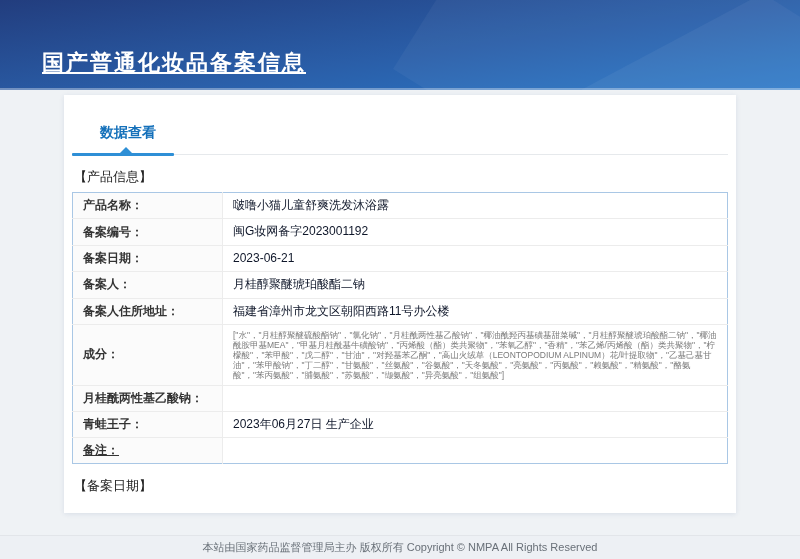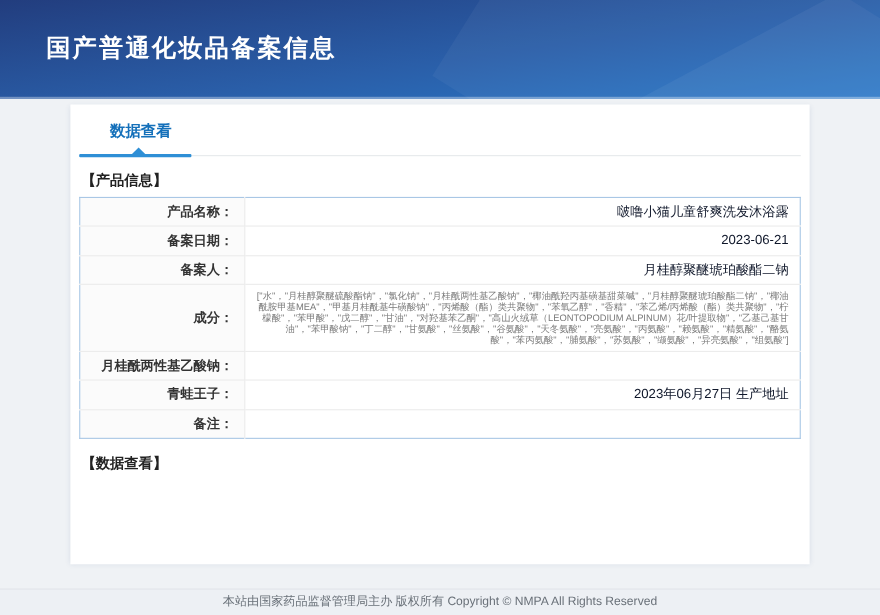--- a/index.html
+++ b/index.html
@@ -17,66 +17,66 @@
   }
   .hdr .deco1 {
     position:absolute; width:420px; height:260px; left:430px; top:-60px;
     background:rgba(255,255,255,0.045); transform:rotate(32deg);
   }
   .hdr .deco2 {
     position:absolute; width:300px; height:300px; left:600px; top:20px;
     background:rgba(255,255,255,0.05); transform:rotate(-28deg);
   }
   .hdr h1 {
-    position:absolute; left:42px; top:29px;
-    font-size:22px; font-weight:bold; color:#ffffff; letter-spacing:2px;
+    position:absolute; left:42px; top:48px;
+    font-size:22px; font-weight:bold; color:#ffffff; letter-spacing:2px;text-decoration:underline;
   }
   .hdr .hdr-bottom-line {
     position:absolute; bottom:0; left:0; right:0; height:2px;
     background:rgba(255,255,255,0.35);
   }
 
   
   .main { flex:1 1 auto; background:#eff2f5; overflow:hidden; }
   .card {
     width:672px; margin:5px auto 0; background:#ffffff;
     box-shadow:0 1px 5px rgba(30,60,120,0.10);
-    padding:16px 8px 12px; min-height:418px;
+    padding:28px 8px 12px; min-height:418px;
   }
 
   
   .tabbar { position:relative; border-bottom:1px solid #e6e9ec; padding:0 0 12px 0; }
   .tab {
     display:inline-block; margin-left:28px;
     font-size:14px; font-weight:bold; color:#1470ba; cursor:pointer;
   }
   .tab-underline {
     position:absolute; left:0px; bottom:-2px; width:102px; height:3px;
     background:#2e8fd6; border-radius:1px;
   }
   .tab-caret {
     position:absolute; left:48px; bottom:1px;
     width:0; height:0;
     border-left:6px solid transparent; border-right:6px solid transparent;
     border-bottom:6px solid #2e8fd6;
   }
 
   
-  .sec-title { font-size:13px; font-weight:bold; color:#222; margin:13px 0 6px 2px; }
+  .sec-title { font-size:13px; font-weight:normal; color:#222; margin:13px 0 6px 2px; }
 
   
   table.info {
     width:100%; border-collapse:collapse;
     border:1px solid #a9c7e5; table-layout:fixed;
   }
   table.info td {
     border-bottom:1px solid #ececec; vertical-align:middle;
-    padding:4px 10px; font-size:12px;text-align:right;
+    padding:4px 10px; font-size:12px;
   }
-  table.info tr:last-child td { border-bottom:none; }
+  table.info tr:last-child td { border-bottom:none;text-decoration:underline; }
   td.lbl {
     width:150px; color:#333; font-weight:600; background:#fbfbfb;
     border-right:1px solid #ececec; height:26px;
   }
   td.val { color:#0f172a; line-height:1.45; word-break:break-all; }
   tr.tall-2 td { height:38px; }
   tr.tall-ing td.val {
     font-size:8.5px; line-height:10px; color:#7a7a7a; padding:5px 10px;
   }
   tr.short td { height:24px; }
@@ -111,47 +111,55 @@
 
       <div class="sec-title">【产品信息】</div>
 
       <table class="info">
         <tbody>
             <tr>
           <td class="lbl">产品名称：</td>
           <td class="val">啵噜小猫儿童舒爽洗发沐浴露</td>
         </tr>
         <tr>
+          <td class="lbl">备案编号：</td>
+          <td class="val">闽G妆网备字2023001192</td>
+        </tr>
+        <tr>
           <td class="lbl">备案日期：</td>
           <td class="val">2023-06-21</td>
         </tr>
         <tr>
           <td class="lbl">备案人：</td>
           <td class="val">月桂醇聚醚琥珀酸酯二钠</td>
+        </tr>
+        <tr>
+          <td class="lbl">备案人住所地址：</td>
+          <td class="val">福建省漳州市龙文区朝阳西路11号办公楼</td>
         </tr>
         <tr class="tall-ing">
           <td class="lbl">成分：</td>
           <td class="val">["水"，"月桂醇聚醚硫酸酯钠"，"氯化钠"，"月桂酰两性基乙酸钠"，"椰油酰羟丙基磺基甜菜碱"，"月桂醇聚醚琥珀酸酯二钠"，"椰油酰胺甲基MEA"，"甲基月桂酰基牛磺酸钠"，"丙烯酸（酯）类共聚物"，"苯氧乙醇"，"香精"，"苯乙烯/丙烯酸（酯）类共聚物"，"柠檬酸"，"苯甲酸"，"戊二醇"，"甘油"，"对羟基苯乙酮"，"高山火绒草（LEONTOPODIUM ALPINUM）花/叶提取物"，"乙基己基甘油"，"苯甲酸钠"，"丁二醇"，"甘氨酸"，"丝氨酸"，"谷氨酸"，"天冬氨酸"，"亮氨酸"，"丙氨酸"，"赖氨酸"，"精氨酸"，"酪氨酸"，"苯丙氨酸"，"脯氨酸"，"苏氨酸"，"缬氨酸"，"异亮氨酸"，"组氨酸"]</td>
         </tr>
         <tr class="short">
           <td class="lbl">月桂酰两性基乙酸钠：</td>
           <td class="val"></td>
         </tr>
         <tr class="short">
           <td class="lbl">青蛙王子：</td>
-          <td class="val">2023年06月27日 生产地址</td>
+          <td class="val">2023年06月27日 生产企业</td>
         </tr>
         <tr class="short">
           <td class="lbl">备注：</td>
           <td class="val"></td>
         </tr>
       </tbody>
         </table>
 
-      <div class="sec-title">【数据查看】</div>
+      <div class="sec-title">【备案日期】</div>
 
     </div>
   </div>
 
   <div class="ftr">
     <span>本站由国家药品监督管理局主办 版权所有 Copyright © NMPA All Rights Reserved</span>
   </div>
 
 </div>
 

